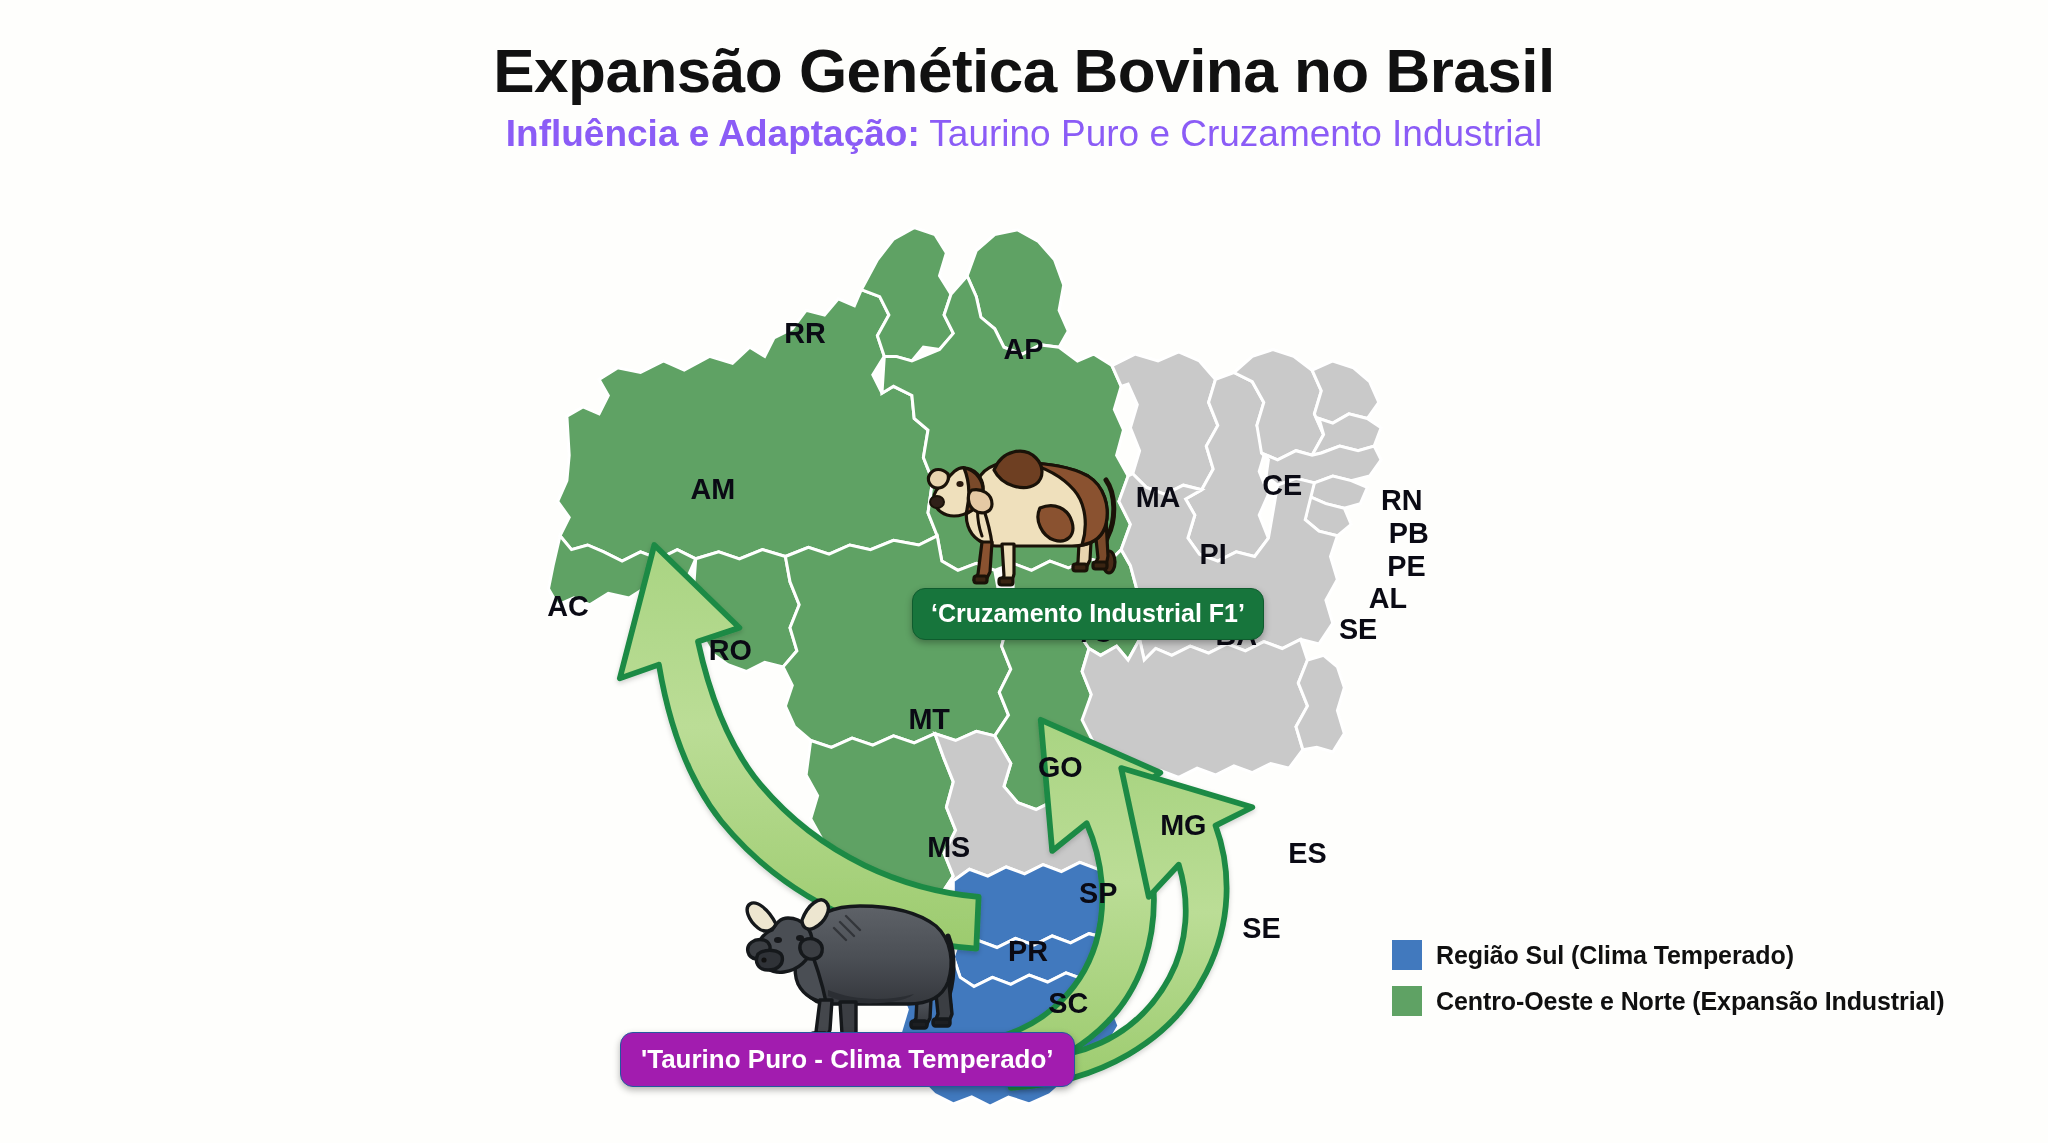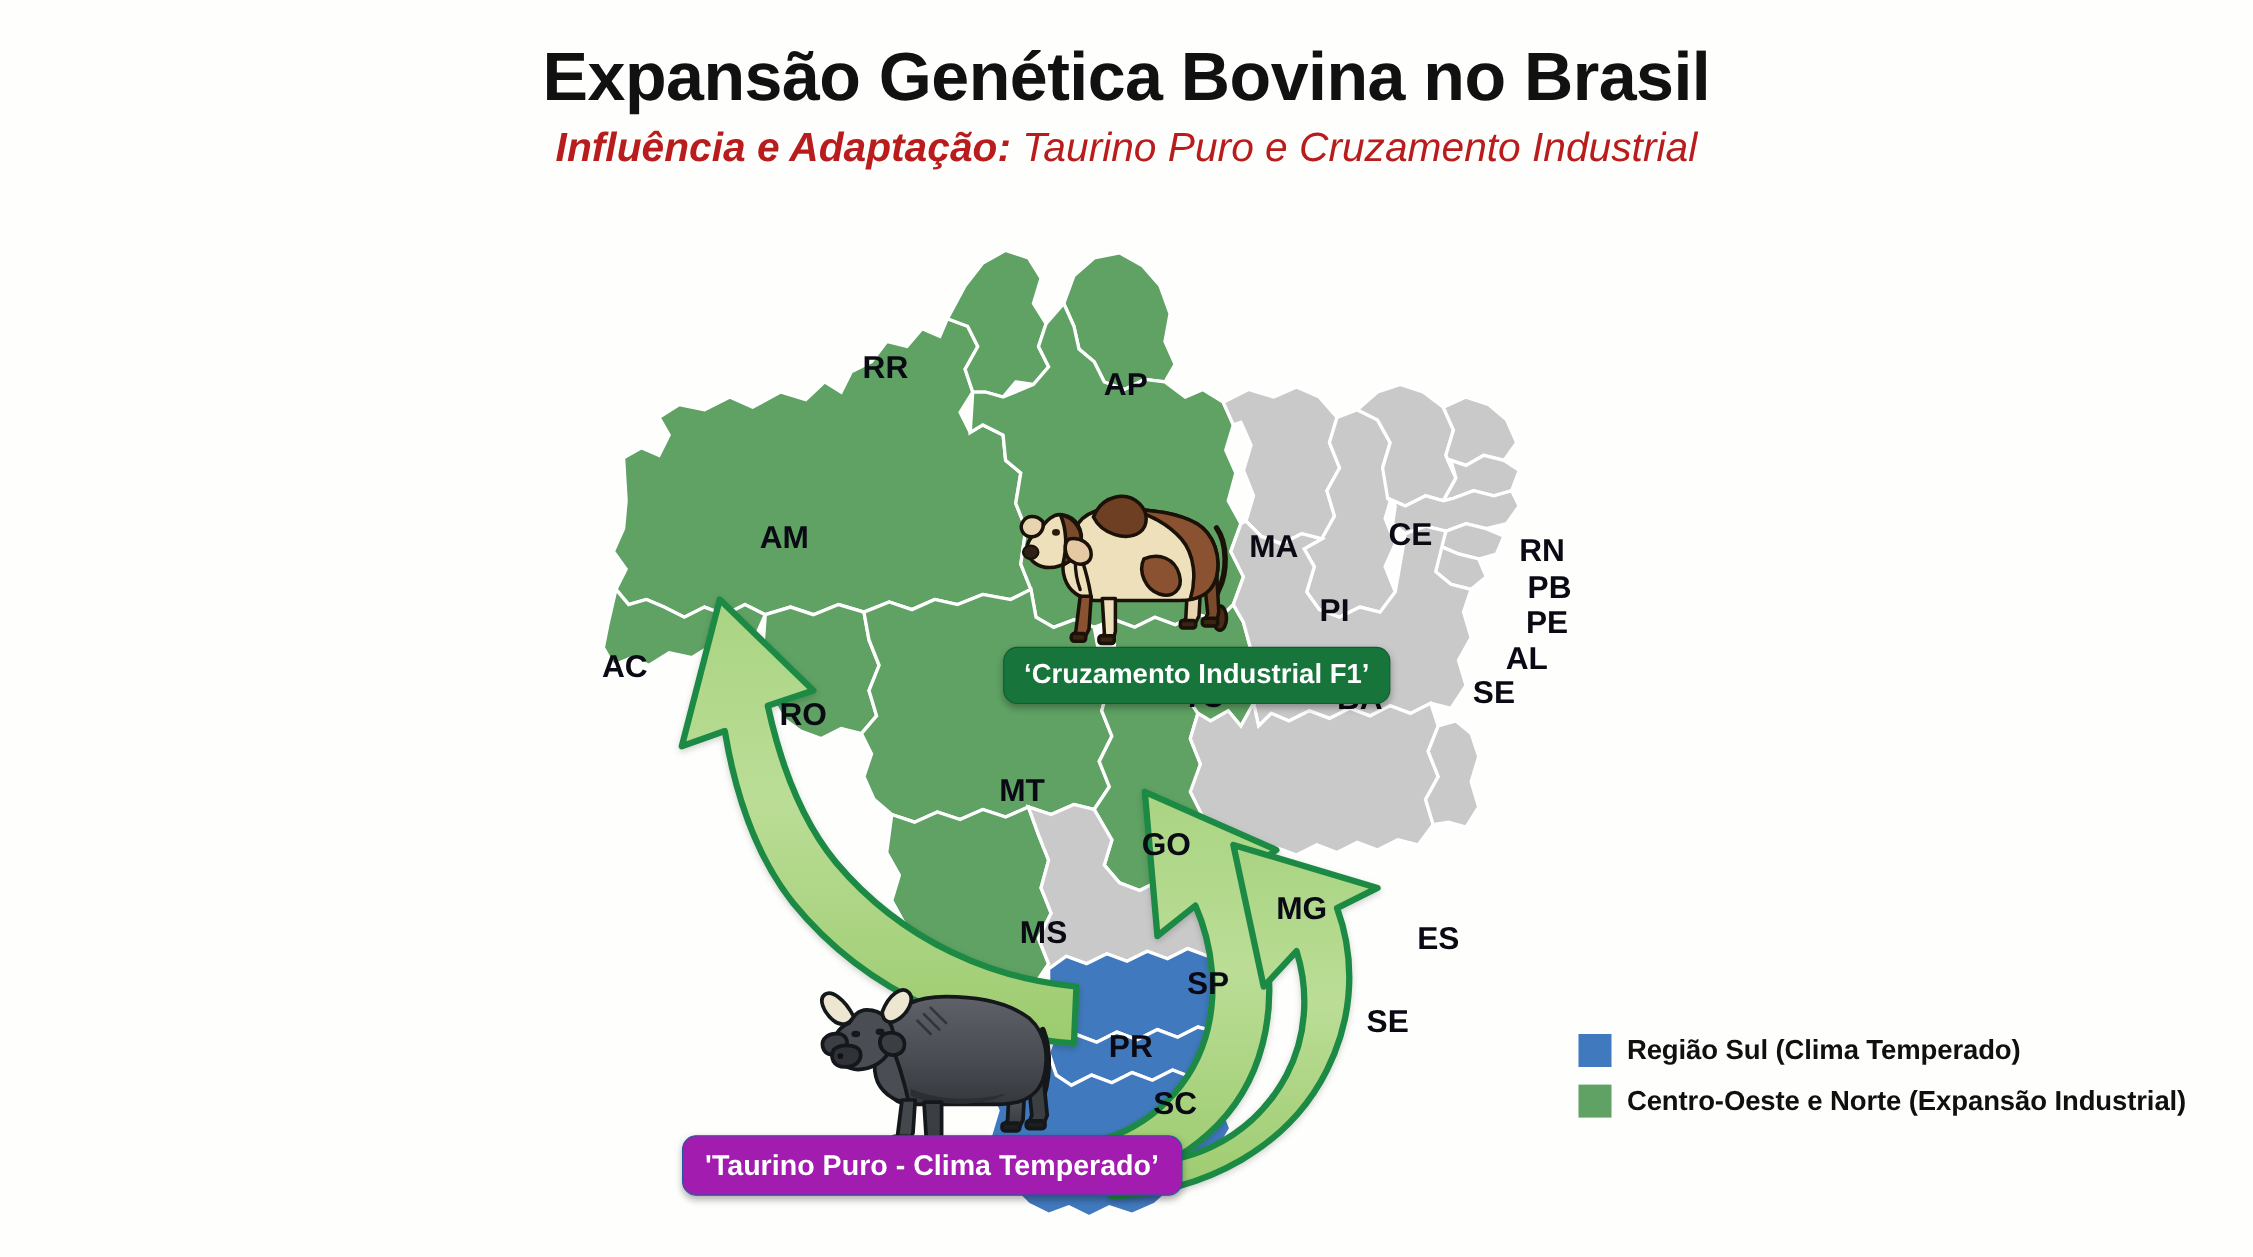--- a/index.html
+++ b/index.html
@@ -11,21 +11,21 @@
   }
   #stage{position:absolute;inset:0;}
 
   
   .title-block{position:absolute;left:0;top:38px;width:2048px;text-align:center;}
   .main-title{
     font-size:62px;font-weight:bold;color:#111111;letter-spacing:-0.5px;
     line-height:1.05;margin:0;
   }
   .sub-title{
-    font-size:37px;color:#b91c1c;margin:10px 0 0 0;line-height:1.15;font-style:italic;
+    font-size:37px;color:#8b5cf6;margin:10px 0 0 0;line-height:1.15;
   }
   .sub-strong{font-weight:bold;}
   .sub-rest{font-weight:normal;}
 
   
   #map-wrap{position:absolute;left:520px;top:200px;width:1000px;height:920px;text-align:right;}
   #brmap{display:block;width:1000px;height:920px;overflow:visible;}
 
   .state-label{
     font-family:"Liberation Sans","DejaVu Sans",sans-serif;
@@ -52,21 +52,21 @@
   }
   #badge-taurino{
     left:620px;top:1032px;
     padding:13px 20px 14px 20px;
     font-size:26px;
     background:#a21caf;
     border:1.5px solid #23589e;
   }
 
   
-  #legend{position:absolute;left:1435px;top:940px;text-align:right;}
+  #legend{position:absolute;left:1392px;top:940px;text-align:right;}
   .legend-row{display:flex;align-items:center;margin-bottom:16px;}
   .legend-row:last-child{margin-bottom:0;}
   .swatch{width:30px;height:30px;margin-right:14px;flex:0 0 auto;}
   .sw-blue{background:#4179BE;}
   .sw-green{background:#5FA264;}
   .legend-text{font-size:25px;font-weight:bold;color:#101010;letter-spacing:-0.1px;}
 
   
   .cattle{position:absolute;}
   #brahman{left:920px;top:428px;width:220px;height:160px;}

